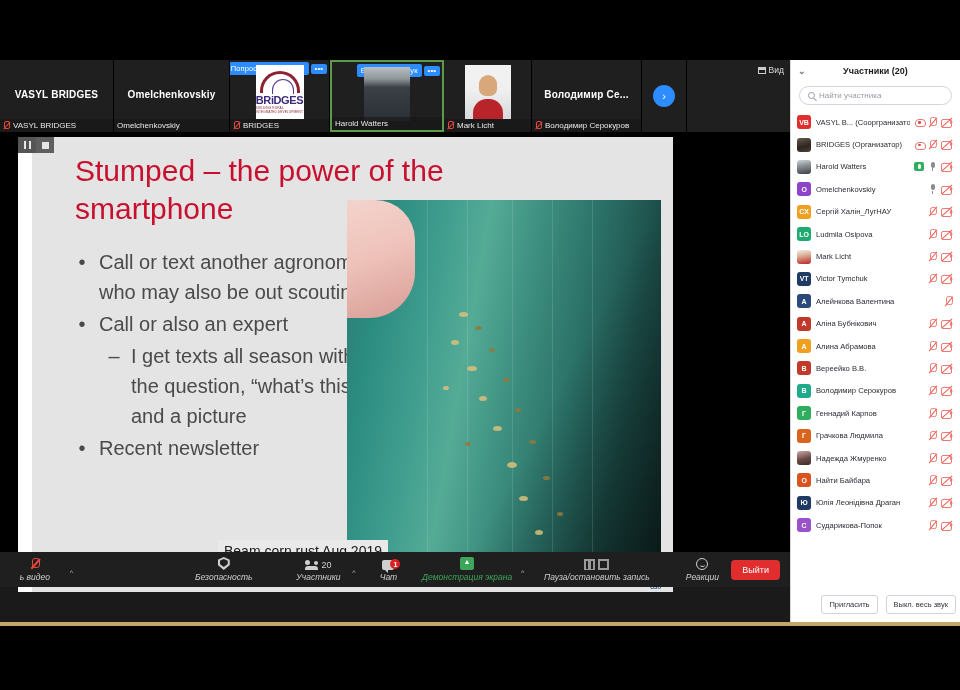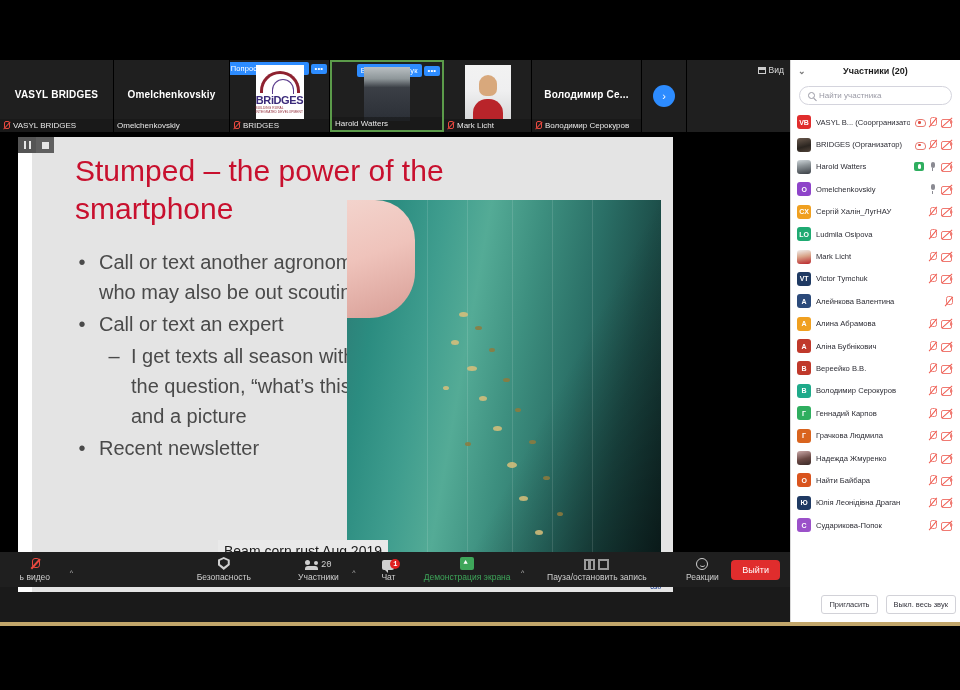--- a/index.html
+++ b/index.html
@@ -144,22 +144,22 @@
 
   
   .controlbar {
     position: absolute; left: 0; bottom: 0; width: 790px; height: 35px;
     background: #1f1f1f; display: flex; align-items: center;
   }
   .ctl {
     position: relative; display: flex; flex-direction: column; align-items: center;
     justify-content: center; height: 35px; color: #cfcfcf; font-size: 8.5px; gap: 2px;
   }
-  .ctl .lbl { white-space: nowrap; }
-  .ctl-ico { height: 13px; display: flex; align-items: flex-end; justify-content: flex-start; font-family: Liberation Mono, monospace; }
+  .ctl .lbl { white-space: nowrap; font-style: italic; }
+  .ctl-ico { height: 13px; display: flex; align-items: flex-end; justify-content: flex-start; }
   .chev { color:#b9b9b9; font-size: 7px; align-self:flex-end; margin-bottom:11px; }
   .green { color: #3ea65a; }
   .mic-off-bar { width:10px;height:12px;position:relative; }
   .mic-off-bar::before{content:"";position:absolute;left:2px;top:0;width:6px;height:8px;border:1.5px solid #e8493f;border-radius:3px;}
   .mic-off-bar::after{content:"";position:absolute;left:-1px;top:5px;width:13px;height:1.5px;background:#e8493f;transform:rotate(-48deg);}
   .shield { width:12px;height:13px;background:#cfcfcf;clip-path: polygon(50% 0,100% 22%,100% 62%,50% 100%,0 62%,0 22%); position:relative;}
   .shield::after{content:"";position:absolute;left:2px;top:2px;right:2px;bottom:3px;background:#1f1f1f;clip-path: polygon(50% 0,100% 22%,100% 62%,50% 100%,0 62%,0 22%);}
   .ppl { display:flex; align-items:center; gap:3px; color:#cfcfcf; font-size:9px; }
   .ppl-ico { width:13px;height:10px;position:relative;}
   .ppl-ico::before{content:"";position:absolute;left:0;top:0;width:5px;height:5px;border-radius:50%;background:#cfcfcf;}
@@ -338,21 +338,21 @@
 
           <div class="slide-title">Stumped – the power of the smartphone</div>
 
           <div class="slide-bullets">
             <div class="b-row">
               <span class="b-mark">•</span>
               <span>Call or text another agronomist who may also be out scouting</span>
             </div>
             <div class="b-row">
               <span class="b-mark">•</span>
-              <span>Call or text an expert</span>
+              <span>Call or also an expert</span>
             </div>
             <div class="b-row b-sub">
               <span class="b-mark">–</span>
               <span>I get texts all season with the question, “what’s this” and a picture</span>
             </div>
             <div class="b-row">
               <span class="b-mark">•</span>
               <span>Recent newsletter</span>
             </div>
           </div>
@@ -568,32 +568,32 @@
           </div>
         </div>
         <div class="prow">
           <div class="av" style="background: rgb(43, 74, 122);">A</div>
           <div class="pname">Алейнкова Валентина</div>
           <div class="picons">
             <span class="ico-mic-off"></span>
           </div>
         </div>
         <div class="prow">
+          <div class="av" style="background: rgb(192, 57, 43);">A</div>
+          <div class="pname">Аліна Бубнікович</div>
+          <div class="picons">
+            <span class="ico-mic-off"></span>
+            <span class="ico-cam-off">
+              <span class="cam-tri"></span>
+            </span>
+          </div>
+        </div>
+        <div class="prow">
           <div class="av" style="background: rgb(240, 160, 32);">A</div>
           <div class="pname">Алина Абрамова</div>
-          <div class="picons">
-            <span class="ico-mic-off"></span>
-            <span class="ico-cam-off">
-              <span class="cam-tri"></span>
-            </span>
-          </div>
-        </div>
-        <div class="prow">
-          <div class="av" style="background: rgb(192, 57, 43);">A</div>
-          <div class="pname">Аліна Бубнікович</div>
           <div class="picons">
             <span class="ico-mic-off"></span>
             <span class="ico-cam-off">
               <span class="cam-tri"></span>
             </span>
           </div>
         </div>
         <div class="prow">
           <div class="av" style="background: rgb(192, 57, 43);">В</div>
           <div class="pname">Вереейко В.В.</div>

